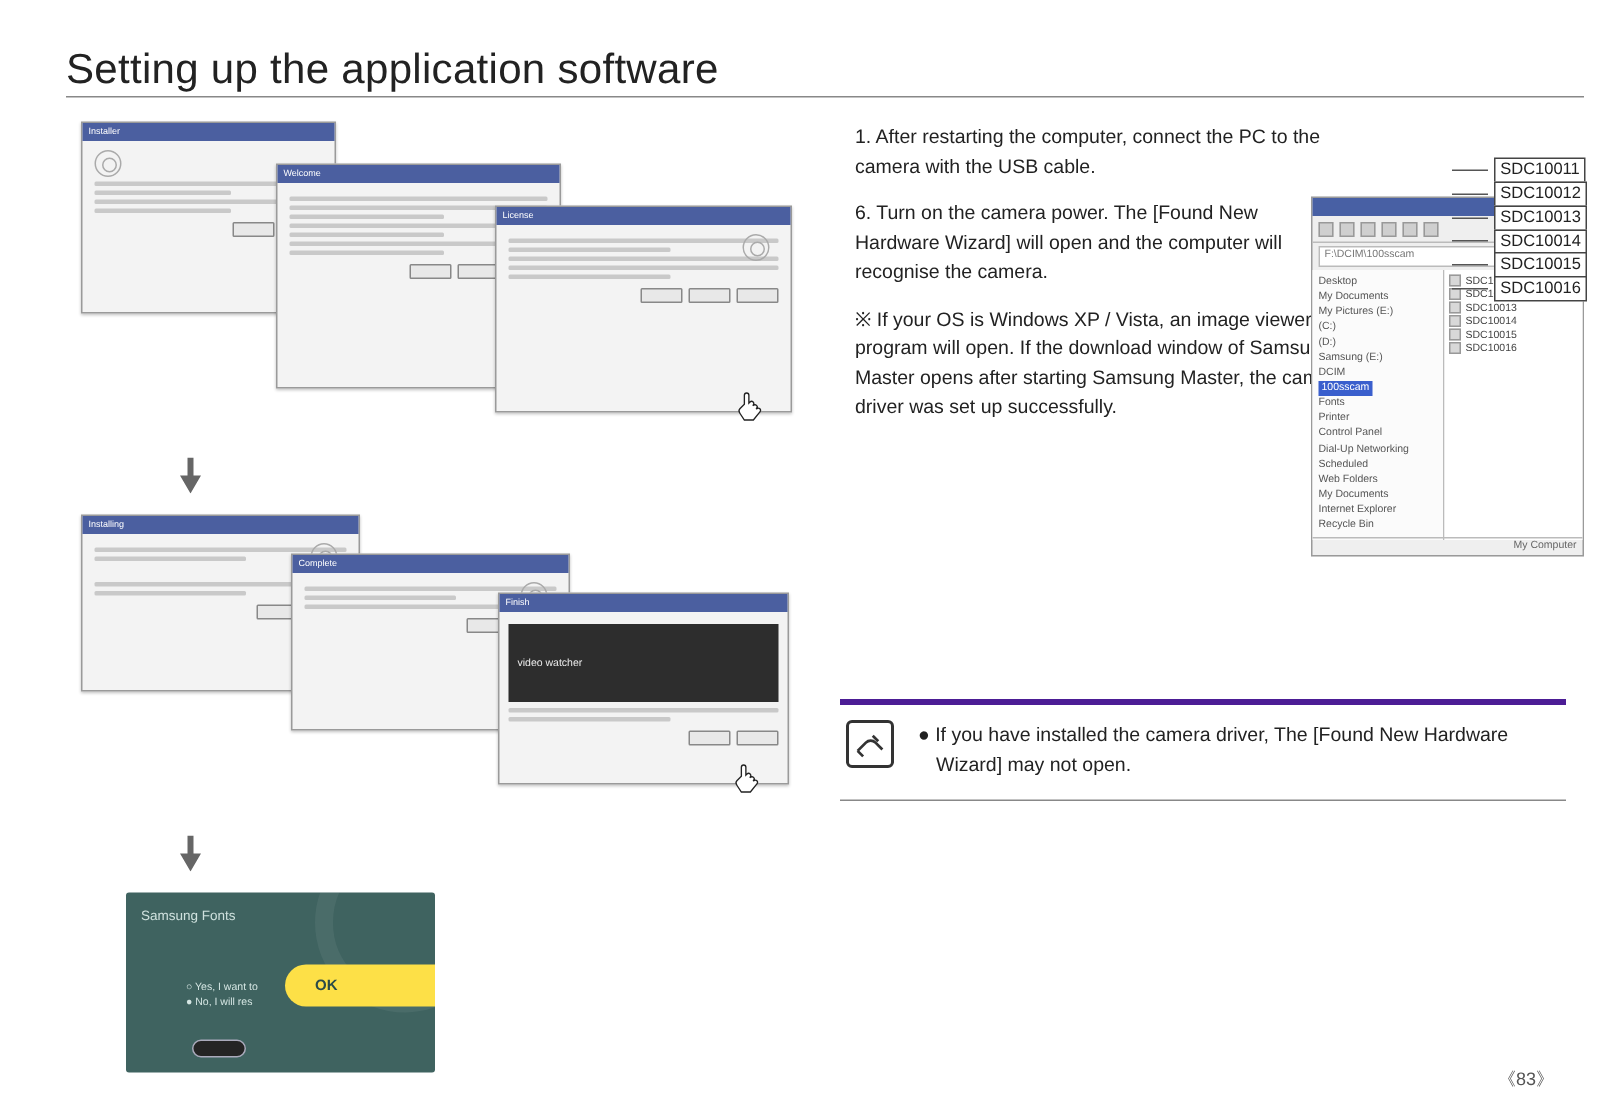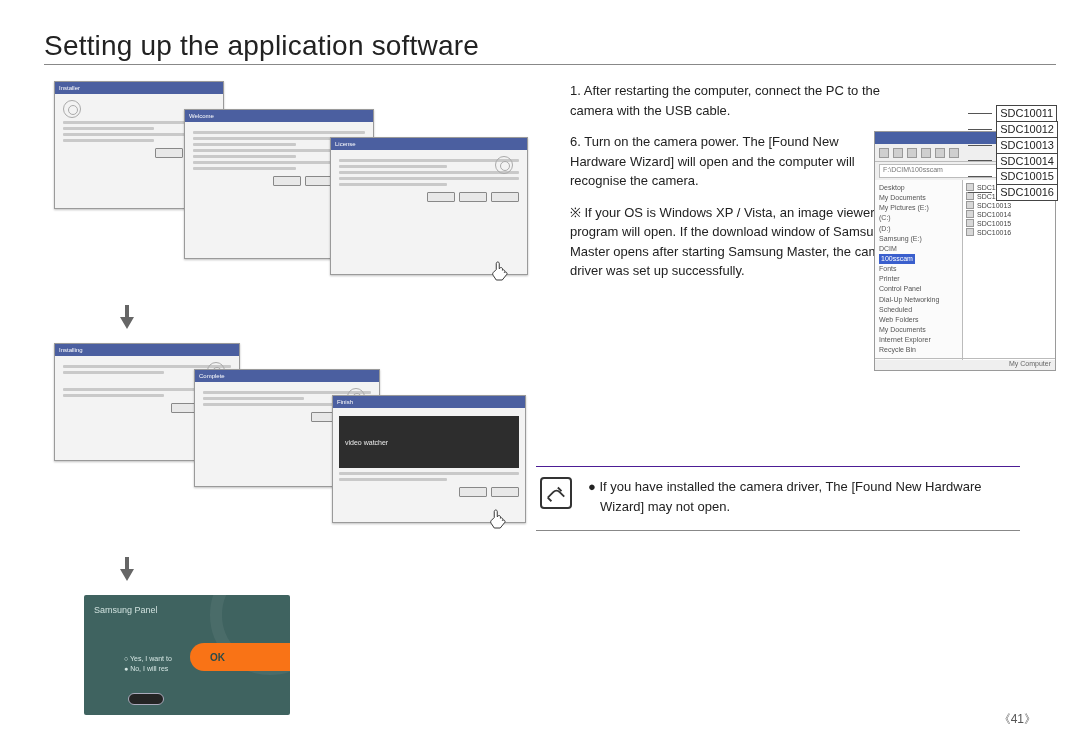--- a/index.html
+++ b/index.html
@@ -28,21 +28,21 @@
   .hand{position:absolute;right:18px;bottom:-8px;width:18px;height:22px}
   .hand svg{width:18px;height:22px}
 
   
   .cascadeB{position:relative;height:200px;margin-left:10px}
   .thumbB3 .dark{background:#2d2d2d;height:52px;margin:4px 0;display:flex;align-items:center;padding-left:6px;color:#eaeaea;font-size:7px}
 
   
   .complete{position:relative;width:206px;height:120px;background:#3f6360;border-radius:2px;margin-left:40px;color:#dce8e6;font-size:9px;overflow:hidden}
   .complete .brand{position:absolute;left:10px;top:10px;font-size:9px;color:#cfe1de}
-  .complete .pill{position:absolute;right:-20px;top:48px;width:120px;height:28px;background:#f97316;border-radius:14px;display:flex;align-items:center;padding-left:20px;color:#2b4b49;font-weight:bold;font-size:10px}
+  .complete .pill{position:absolute;right:-20px;top:48px;width:120px;height:28px;background:#fde047;border-radius:14px;display:flex;align-items:center;padding-left:20px;color:#2b4b49;font-weight:bold;font-size:10px}
   .complete .okbtn{position:absolute;left:44px;bottom:10px;width:36px;height:12px;border:1px solid #aab;background:#242424;border-radius:6px}
   .complete .radio{position:absolute;left:40px;font-size:7px;color:#d5e6e3}
   .complete .ring{position:absolute;right:-40px;top:-40px;width:120px;height:120px;border:12px solid rgba(255,255,255,.06);border-radius:50%}
 
   
   .rstep{font-size:13px;line-height:1.5;margin-bottom:12px;padding-left:12px}
   .xpnote{font-size:13px;line-height:1.5;padding-left:12px;margin-top:4px;max-width:360px}
 
   
   .explorer{position:absolute;right:0;top:50px;width:182px;height:240px;border:1px solid #9a9a9a;background:#efefef;font-size:8px;color:#444}
@@ -59,21 +59,21 @@
   .fi{width:8px;height:8px;background:#d8d8d8;border:1px solid #999}
   .status{position:absolute;left:0;right:0;bottom:0;height:12px;border-top:1px solid #bbb;font-size:7px;padding:1px 4px;display:flex;justify-content:space-between;color:#666}
 
   
   .callouts{position:absolute;right:-2px;top:24px;font-size:12px;line-height:1.35;text-align:left}
   .callouts .crow{display:flex;align-items:center;gap:4px;margin-bottom:-1px}
   .cLine{width:24px;height:1px;background:#555}
   .cBox{border:1px solid #444;padding:0 3px;font-size:11px;background:#fff}
 
   
-  .infobox{position:absolute;left:536px;top:466px;width:484px;border-top:1px solid #4c1d95;border-bottom:1px solid #888;padding:10px 6px 10px 52px;font-size:13px;line-height:1.5}
+  .infobox{position:absolute;left:560px;top:466px;width:484px;border-top:4px solid #4c1d95;border-bottom:1px solid #888;padding:10px 6px 10px 52px;font-size:13px;line-height:1.5}
   .infoicon{position:absolute;left:4px;top:10px;width:32px;height:32px;border:2px solid #333;border-radius:4px;display:flex;align-items:center;justify-content:center}
   .infoicon svg{width:22px;height:22px}
   .bul{margin-bottom:4px;padding-left:12px;text-indent:-12px}
 
   .pnum{position:absolute;right:44px;bottom:18px;font-size:12px;color:#555}
 </style>
 </head>
 <body>
 
 <div class="page">
@@ -216,21 +216,21 @@
       </div>
 
       <span class="arrow">
         <svg viewBox="0 0 14 24">
             <path fill="#666" d="M5 0h4v12h5l-7 12L0 12h5z"></path>
           </svg>
       </span>
 
       <div class="complete">
         <div class="ring"></div>
-        <div class="brand">Samsung Panel</div>
+        <div class="brand">Samsung Fonts</div>
         <div class="radio" style="top:60px">○ Yes, I want to</div>
         <div class="radio" style="top:70px">● No, I will res</div>
         <div class="pill">OK</div>
         <div class="okbtn"></div>
       </div>
 
     </div>
 
     <div class="right">
       <div class="rstep" style="max-width:340px">1. After restarting the computer, connect the PC to the camera with the USB cable.</div>
@@ -334,13 +334,13 @@
 
 <div class="infobox">
   <div class="infoicon">
     <svg viewBox="0 0 24 24">
         <path fill="none" stroke="#333" stroke-width="2" d="M3 17l6-6c2-2 5-2 7 0l5 5M3 17l4 4M14 6l4 4"></path>
       </svg>
   </div>
   <div class="bul">● If you have installed the camera driver, The [Found New Hardware Wizard] may not open.</div>
 </div>
 
-<div class="pnum">《41》</div>
+<div class="pnum">《83》</div>
 
 </body></html>

